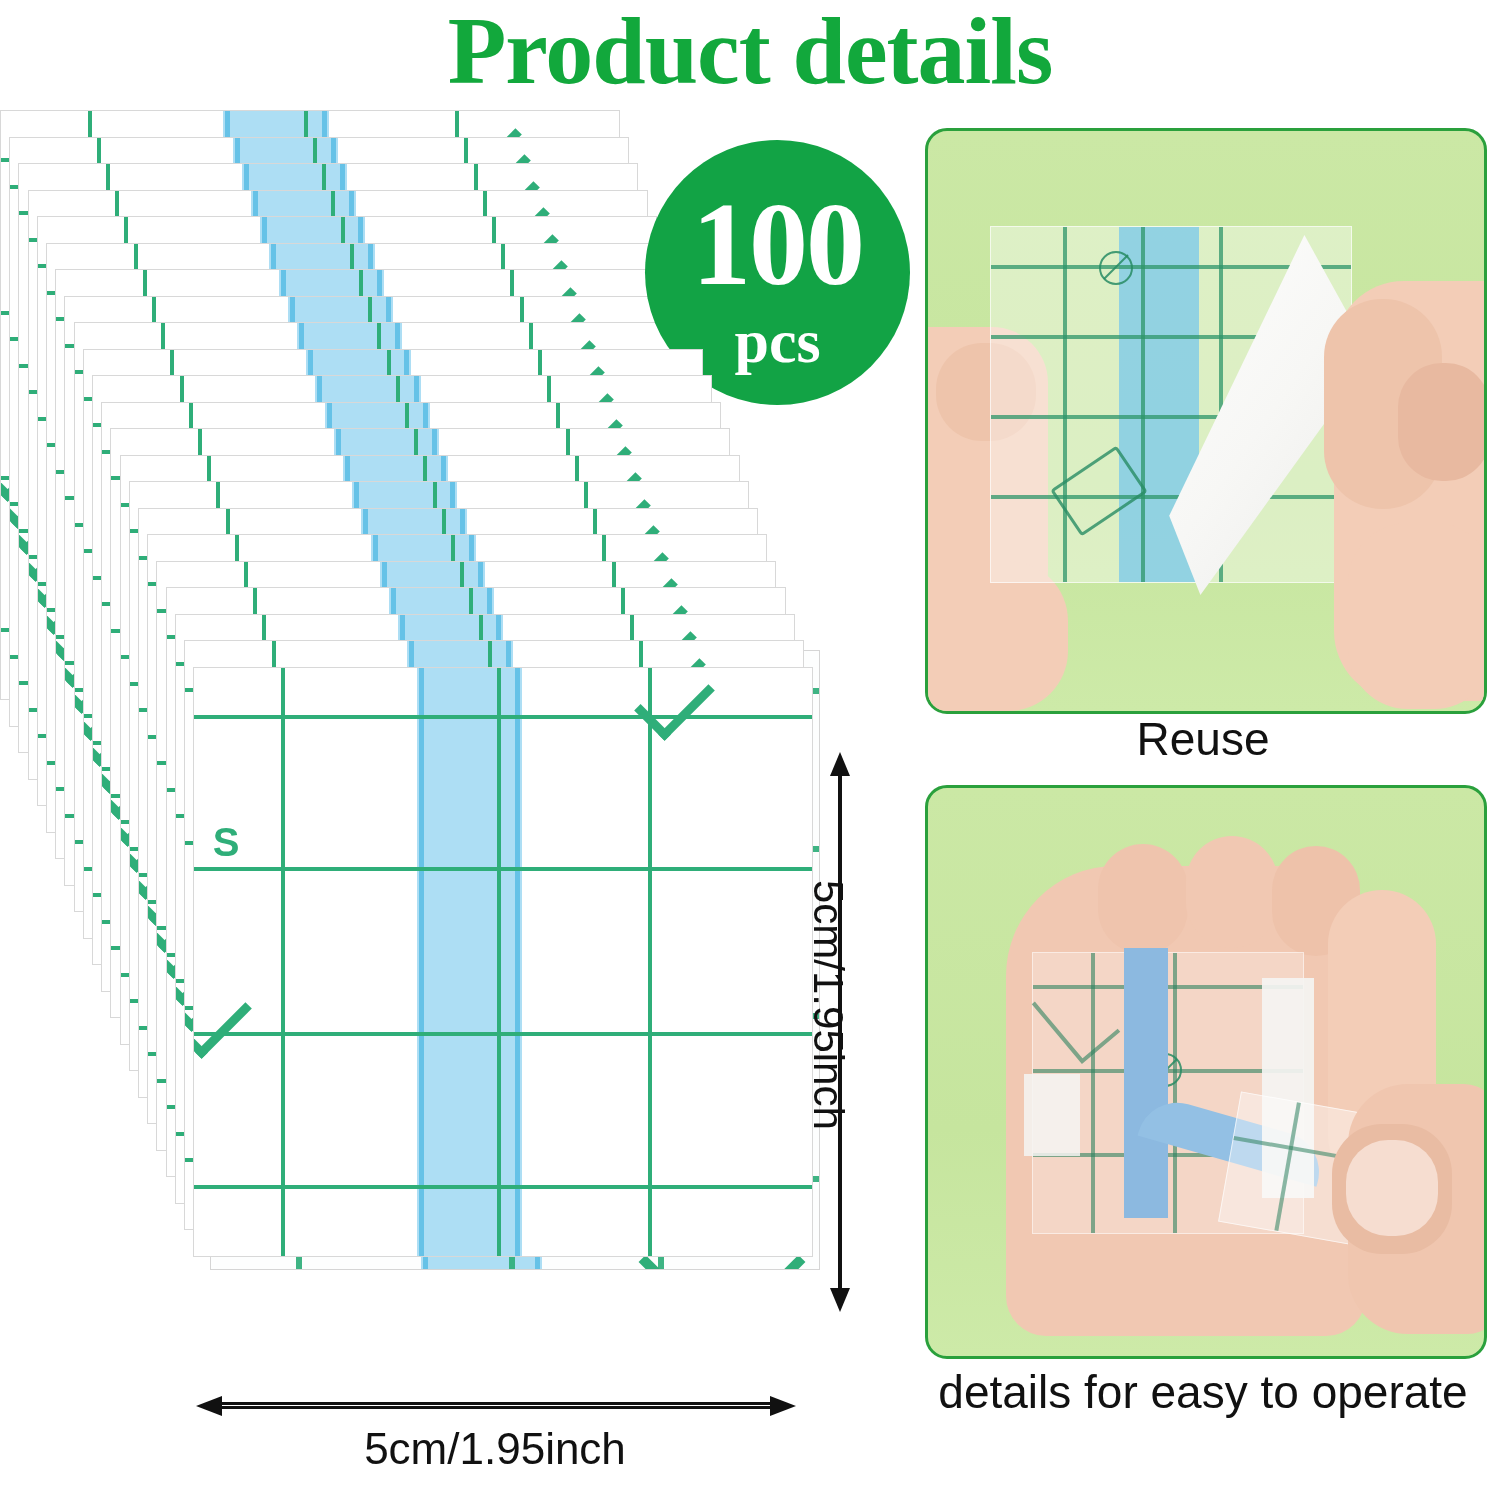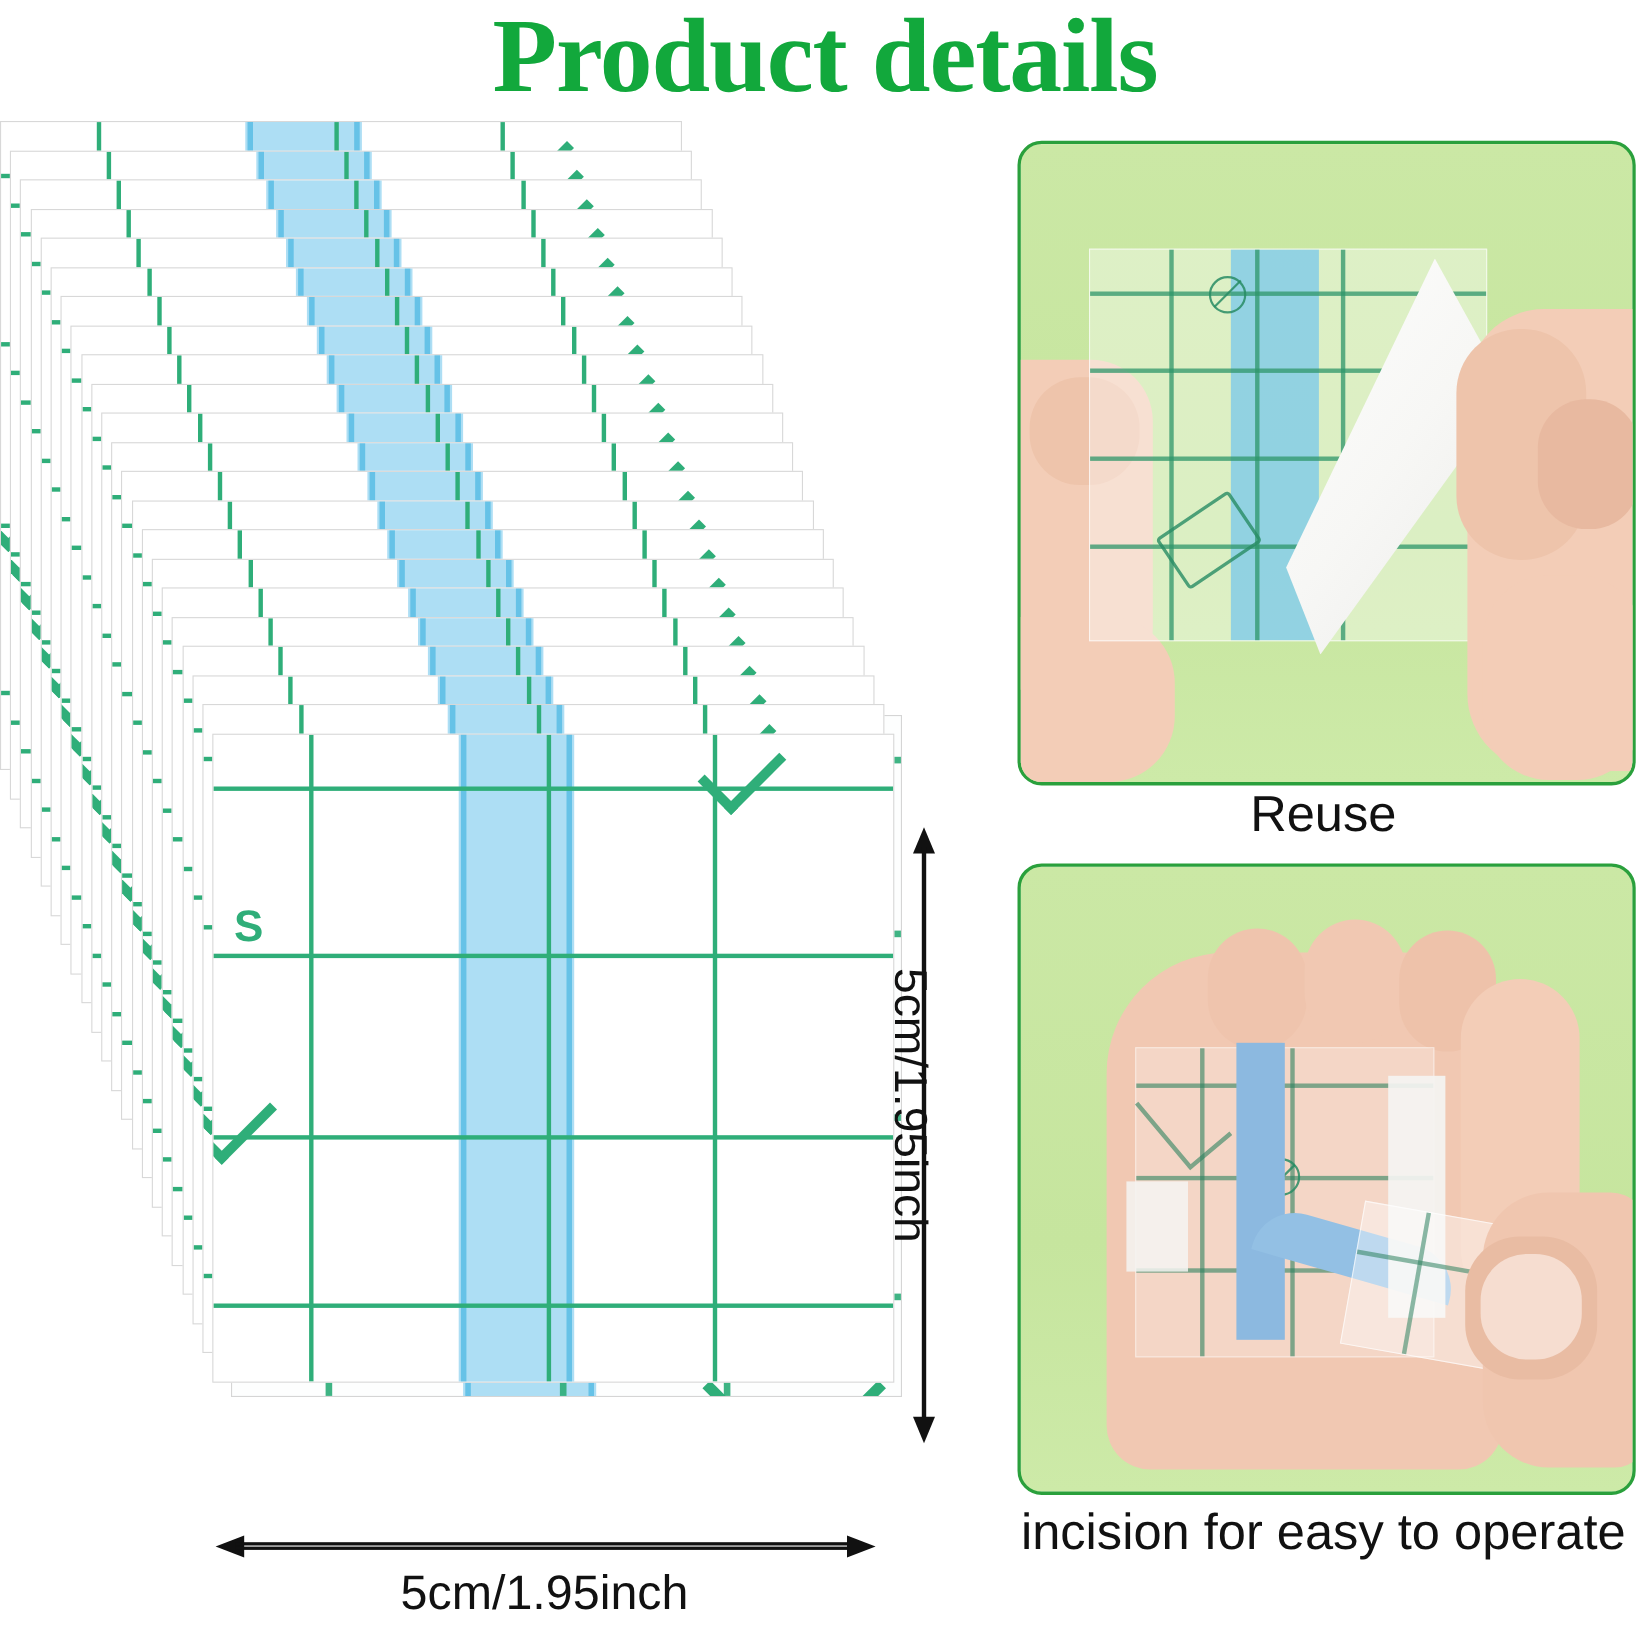--- a/index.html
+++ b/index.html
@@ -581,20 +581,24 @@
       <div class="txt">
         <div>Do Not</div>
         <div>Reuse</div>
       </div>
     </div>
 
     <div class="big-chev" style="left:-54px;top:330px;"></div>
     <div class="big-chev" style="left:452px;top:552px;"></div>
   </div>
 
+  <div class="badge">
+    <span class="n">100</span>
+    <span class="u">pcs</span>
+  </div>
 
   <div class="dim-v">
     <div class="head-up"></div>
     <div class="line"></div>
     <div class="head-dn"></div>
   </div>
   <div class="dim-v-label">5cm/1.95inch</div>
 
   <div class="dim-h">
     <div class="head-l"></div>
@@ -676,16 +680,16 @@
           </div>
       </div>
     </div>
 
     <div class="hand2" style="left:420px;top:296px;width:150px;height:250px;border-radius:60px 34px 30px 60px;background:#f0c6af;"></div>
     <div class="hand2" style="left:404px;top:336px;width:120px;height:130px;border-radius:50px;background:#e9bca3;"></div>
     <div class="hand2" style="left:418px;top:352px;width:92px;height:96px;border-radius:42px;background:#f6ddd0;"></div>
   </div>
 
   <div class="cap cap-2">
-    <span>incision for easy to operate</span>
+    <span>details for easy to operate</span>
   </div>
 
 </div>
 
 </body></html>

